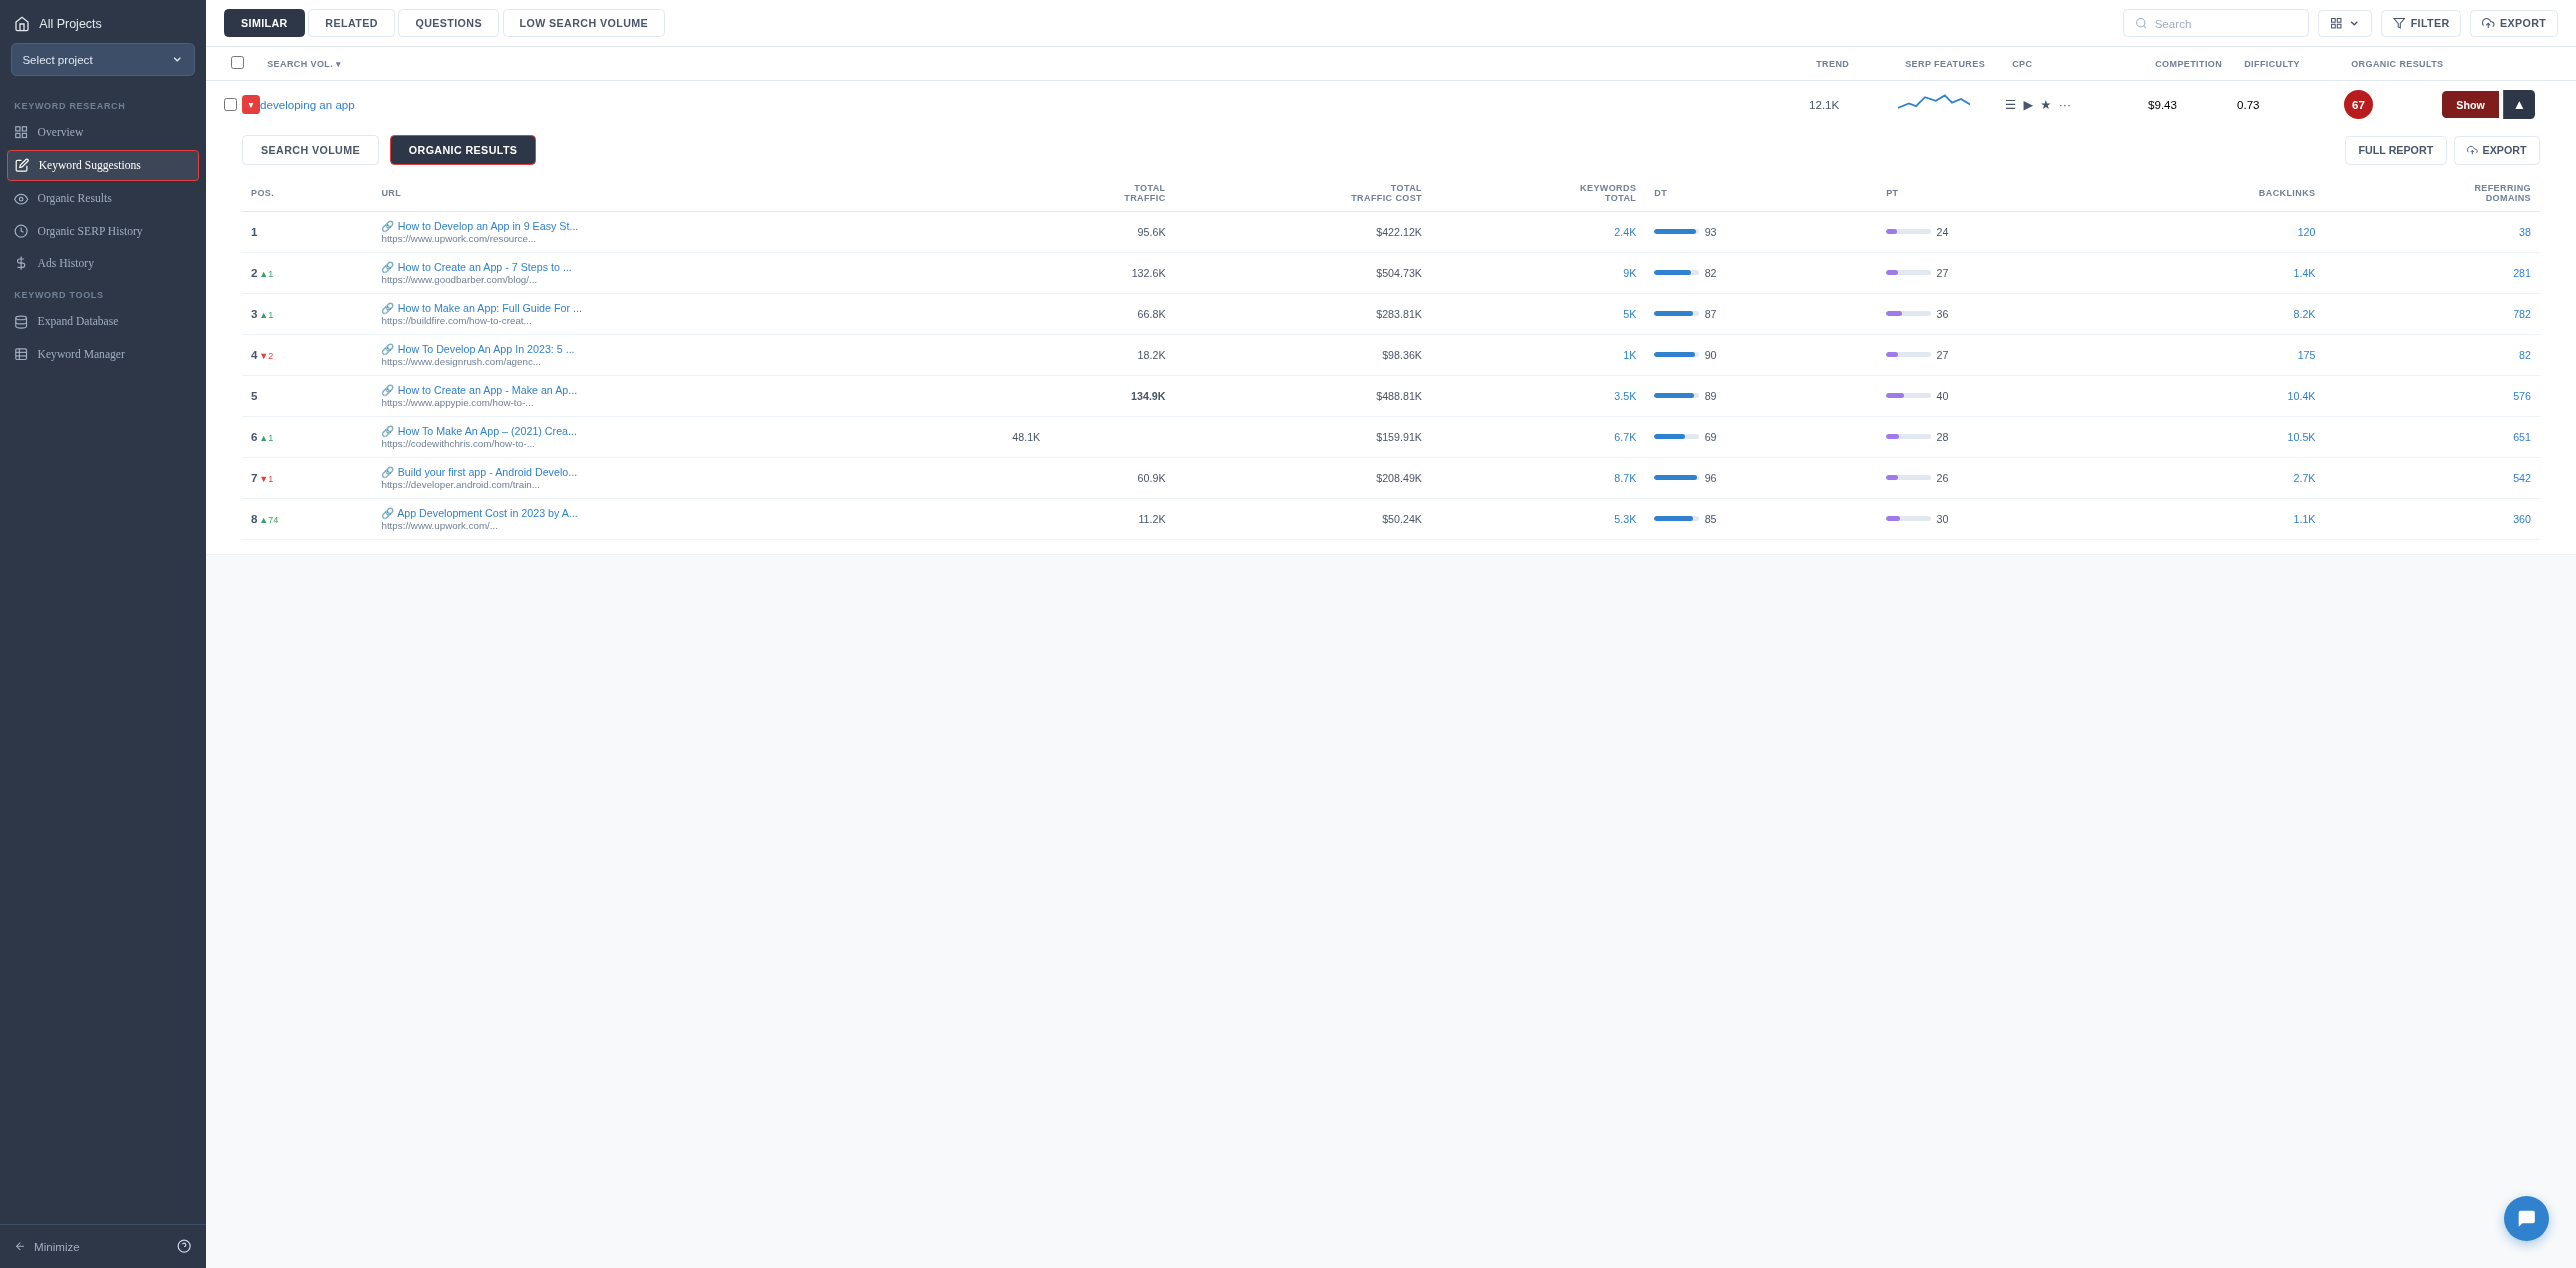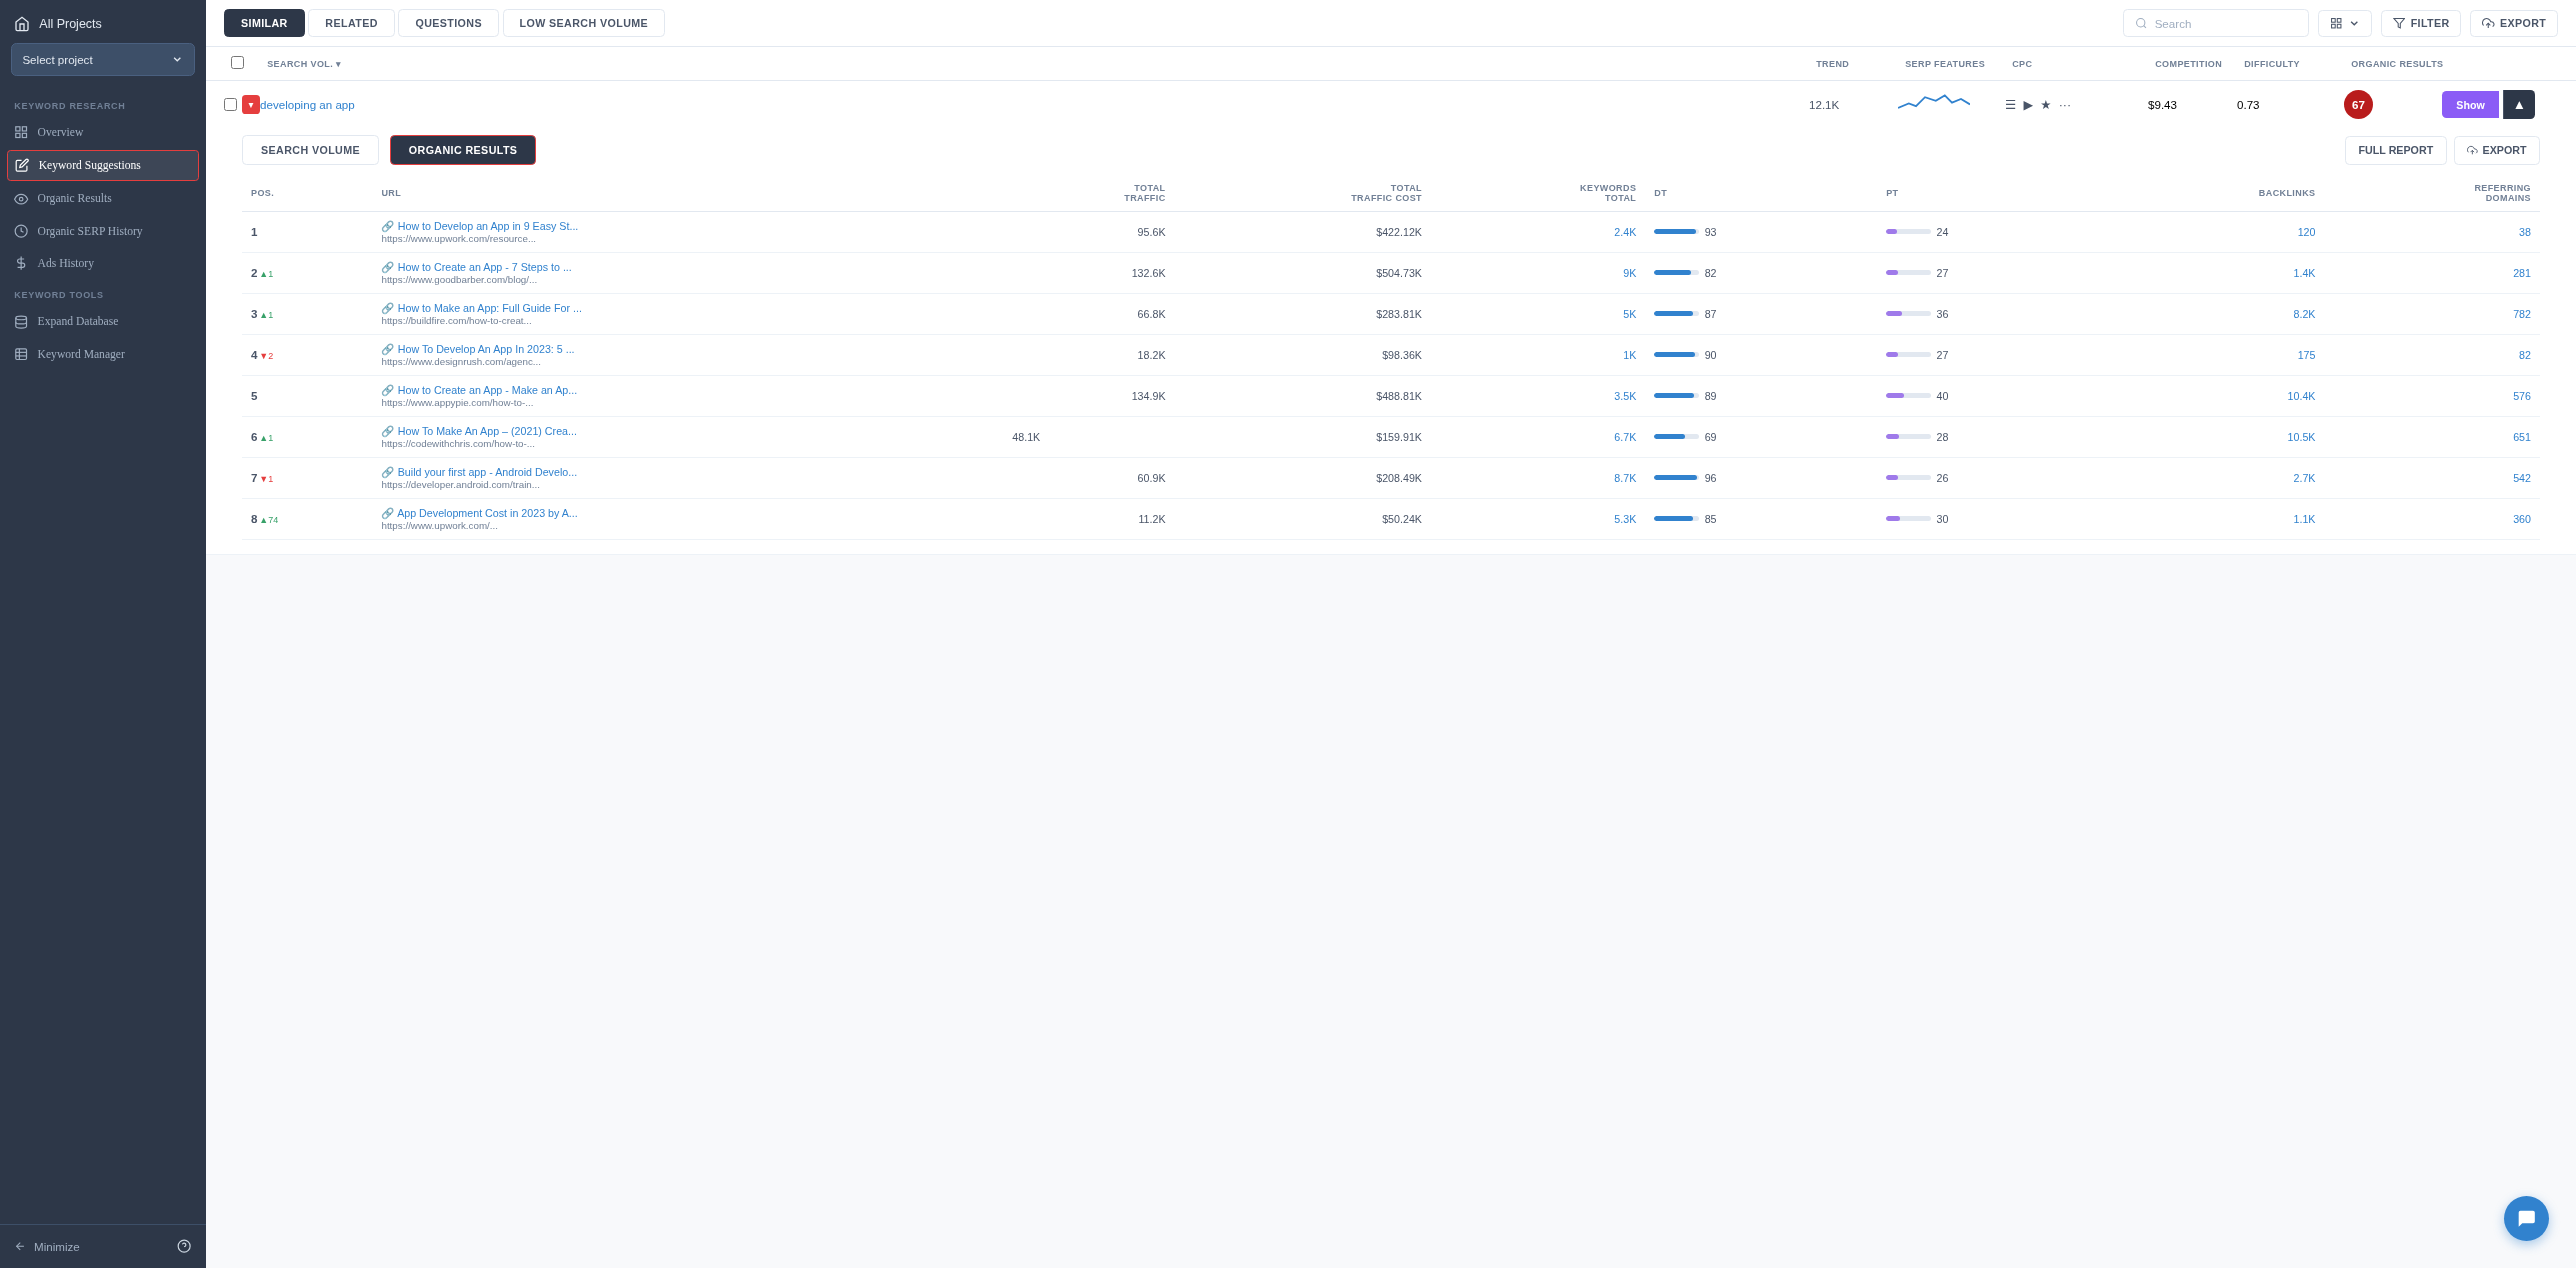--- a/index.html
+++ b/index.html
@@ -67,21 +67,21 @@
     .bar-fill-purple { height: 100%; background: #9f7aea; border-radius: 2.7px; }
     .bar-num { font-size: 10.7px; color: #4a5568; }
 
     
     .diff-badge { display: inline-flex; align-items: center; justify-content: center; width: 29px; height: 29px; border-radius: 50%; background: #b91c1c; color: #fff; font-weight: 700; font-size: 11.6px; }
 
     
     .serp-icons { display: flex; gap: 7.2px; align-items: center; color: #4a5568; font-size: 12.5px; }
 
     
-    .show-btn { background: #8b5cf6; color: #fff; border: none; border-radius: 4.5px 0 0 4.5px; padding: 7.2px 14.3px; font-size: 10.7px; font-weight: 600; cursor: pointer; }
+    .show-btn { background: #7f1d1d; color: #fff; border: none; border-radius: 4.5px 0 0 4.5px; padding: 7.2px 14.3px; font-size: 10.7px; font-weight: 600; cursor: pointer; }
     .show-btn-arrow { background: #2d3748; color: #fff; border: none; border-left: 0.9px solid #4a5568; border-radius: 0 4.5px 4.5px 0; padding: 7.2px 9px; cursor: pointer; }
 
     
     .chat-btn { position: fixed; bottom: 27px; right: 27px; width: 45px; height: 45px; background: #3182ce; border-radius: 50%; display: flex; align-items: center; justify-content: center; cursor: pointer; box-shadow: 0 3.6px 10.7px rgba(49,130,206,0.4); }
     .chat-btn svg { width: 21.5px; height: 21.5px; color: #fff; }
 
     .checkbox { width: 12.5px; height: 12.5px; border: 0.9px solid #cbd5e0; border-radius: 2.7px; cursor: pointer; }
     .expand-arrow { width: 19.7px; height: 19.7px; background: #e53e3e; border-radius: 3.6px; display: flex; align-items: center; justify-content: center; cursor: pointer; color: #fff; font-size: 9.8px; }
 
     .exp-header { display: flex; align-items: center; gap: 7.2px; padding: 7.2px 0 10.7px; }
@@ -441,21 +441,21 @@
             <tr>
     <td>
       <span class="pos-badge">5</span>
     </td>
     <td>
       <div>
         <a href="#" class="url-link">🔗 How to Create an App - Make an Ap...</a>
       </div>
       <div class="url-sub">https://www.appypie.com/how-to-...</div>
     </td>
-    <td style="text-align:right;">134.9K</td>
+    <td style="text-align:right;font-weight:bold;">134.9K</td>
     <td style="text-align:right;">$488.81K</td>
     <td style="text-align:right;"><span class="num-link">3.5K</span></td>
     <td>
       <div class="bar-cell">
         <div class="bar-bg">
           <div class="bar-fill-blue" style="width:89%"></div>
         </div>
         <span class="bar-num">89</span>
       </div>
     </td>

